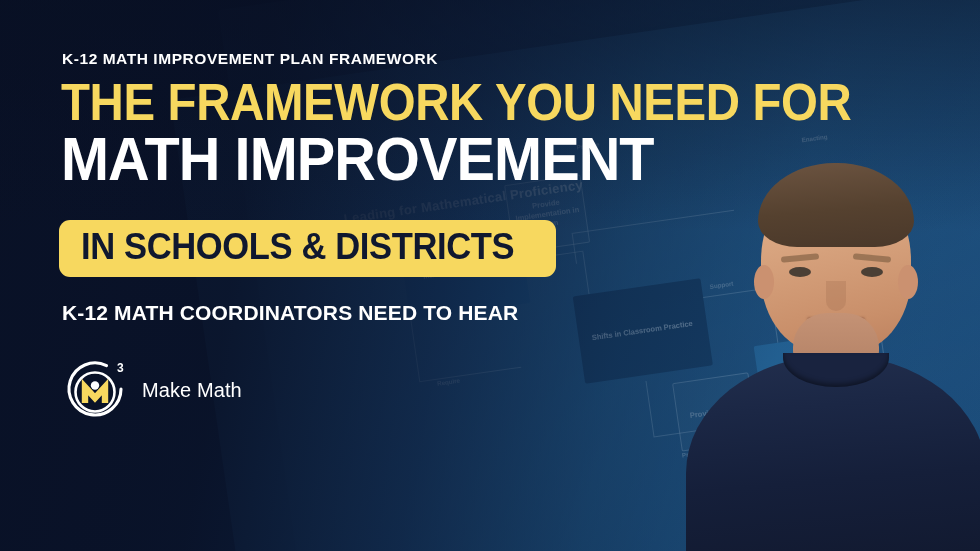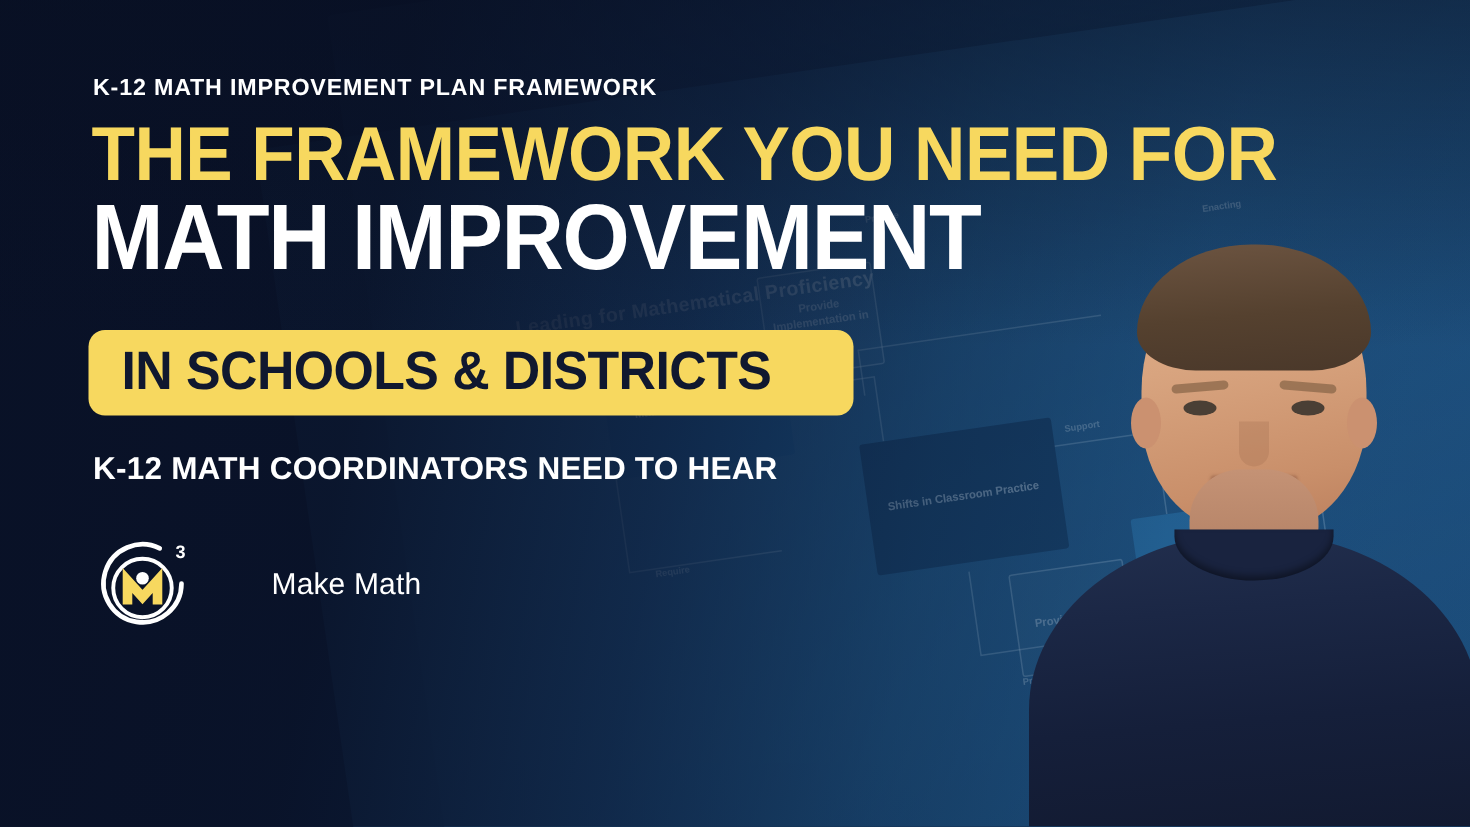--- a/index.html
+++ b/index.html
@@ -182,21 +182,21 @@
     color:#ffffff;
     white-space:nowrap;
     transform:scaleX(.93);
     transform-origin:left center;
   }
 
   .hl-box{
     position:absolute; left:-3px; top:220px;
     background:#F7D85F;
     border-radius:11px;
-    padding:9px 37px 12px 22px;
+    padding:9px 24px 12px 22px;
     display:inline-block;
   }
   .hl-box .hl-text{
     font-size:36px; font-weight:700;
     letter-spacing:-.4px; line-height:1;
     color:#10182f;
     white-space:nowrap;
     transform:scaleX(.96);
     transform-origin:left center;
     display:inline-block;
@@ -214,21 +214,20 @@
   .logo{
     position:absolute; left:0; top:358px;
     display:flex; align-items:center; gap:14px;
   }
   .logo-mark{ position:relative; width:66px; height:66px; flex:0 0 66px; }
   .logo-text{
     font-size:20px; font-weight:400;
     line-height:1.18;
     color:#ffffff;
     letter-spacing:.1px;
-    margin-left:39px;
   }
   .logo-text span{ display:block; }
 </style>
 </head>
 <body>
 
 <div id="stage">
 
   <div class="doc-layer">
     <div class="doc-sheet back"></div>

